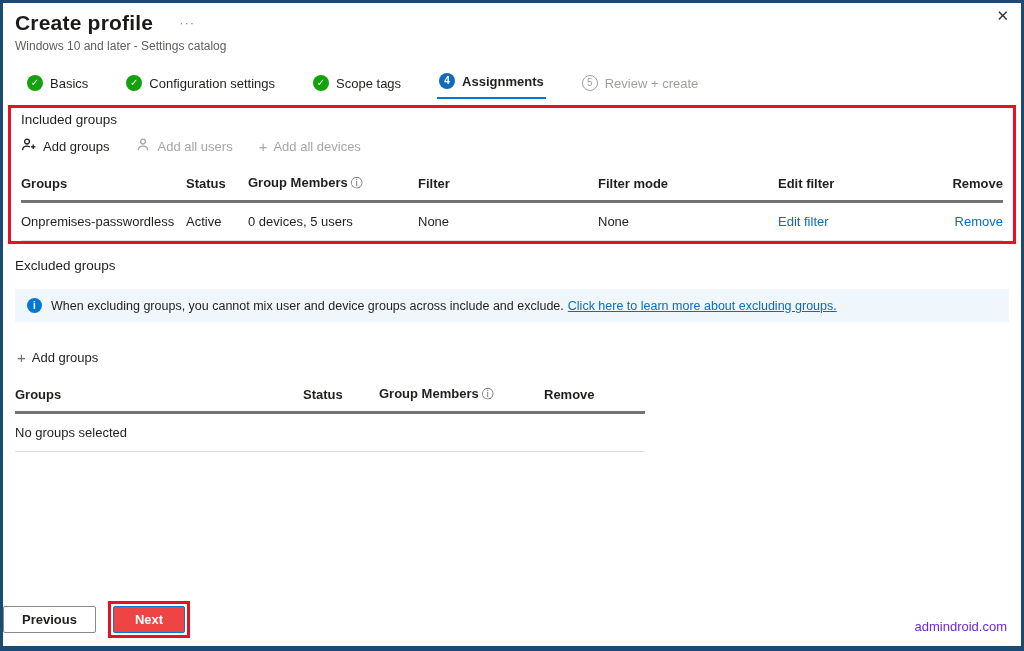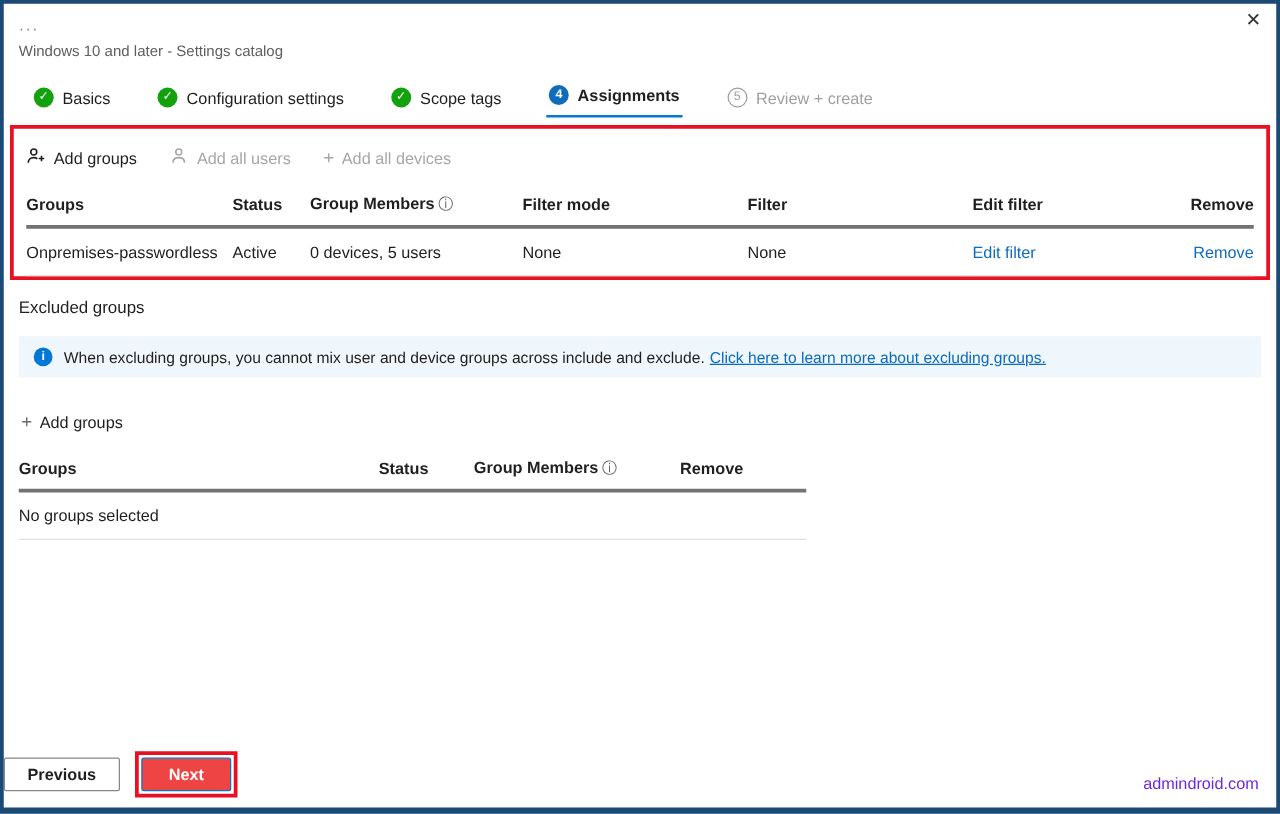--- a/index.html
+++ b/index.html
@@ -92,20 +92,21 @@
   .btn-next { background:#ef4444; color:#fff; border:1px solid #0078d4; border-radius:2px; padding:5px 21px; }
   .watermark { position:absolute; right:14px; bottom:12px; font-size:13px; color:#6d28d9; }
 </style>
 </head>
 <body>
 
 <div class="window">
 
   <div class="header">
     <div class="title-row">
+      <div class="page-title">Create profile</div>
       <span class="ellipsis">···</span>
     </div>
     <div class="subtitle">Windows 10 and later - Settings catalog</div>
     <span class="close">✕</span>
   </div>
 
   <div class="steps">
     <div class="step done">
       <span class="step-icon done">✓</span>
       <span class="step-label">Basics</span>
@@ -122,20 +123,21 @@
       <span class="step-icon num active">4</span>
       <span class="step-label">Assignments</span>
     </div>
     <div class="step pending">
       <span class="step-icon num pending">5</span>
       <span class="step-label">Review + create</span>
     </div>
   </div>
 
   <div class="annotation-included">
+    <div class="section-heading">Included groups</div>
 
     <div class="toolbar">
       <div class="tool enabled">
         <span>
           <svg width="16" height="16" viewBox="0 0 16 16" fill="none" stroke="currentColor" stroke-width="1.3">
             <circle cx="6" cy="4.6" r="2.4"></circle>
             <path d="M1.6 13.2c0-2.6 2-4.1 4.4-4.1 1.1 0 2.1.3 2.9.9"></path>
             <path d="M12.2 7.6v4.4"></path>
               <path d="M10 9.8h4.4"></path>
           </svg>
@@ -157,22 +159,22 @@
       </div>
     </div>
 
     <div class="tbl">
       <div class="tbl-row tbl-head">
         <div class="cell c-groups">Groups</div>
         <div class="cell c-status">Status</div>
         <div class="cell c-members">
           <span>Group Members</span><span class="info-glyph">ⓘ</span>
         </div>
+        <div class="cell c-filter">Filter</div>
         <div class="cell c-fmode">Filter mode</div>
-        <div class="cell c-filter">Filter</div>
         <div class="cell c-efilter">Edit filter</div>
         <div class="cell c-remove">Remove</div>
       </div>
       <div class="tbl-row tbl-data">
         <div class="cell c-groups">Onpremises-passwordless</div>
         <div class="cell c-status">Active</div>
         <div class="cell c-members">0 devices, 5 users</div>
         <div class="cell c-filter">None</div>
         <div class="cell c-fmode">None</div>
         <div class="cell c-efilter"><span class="link">Edit filter</span></div>

